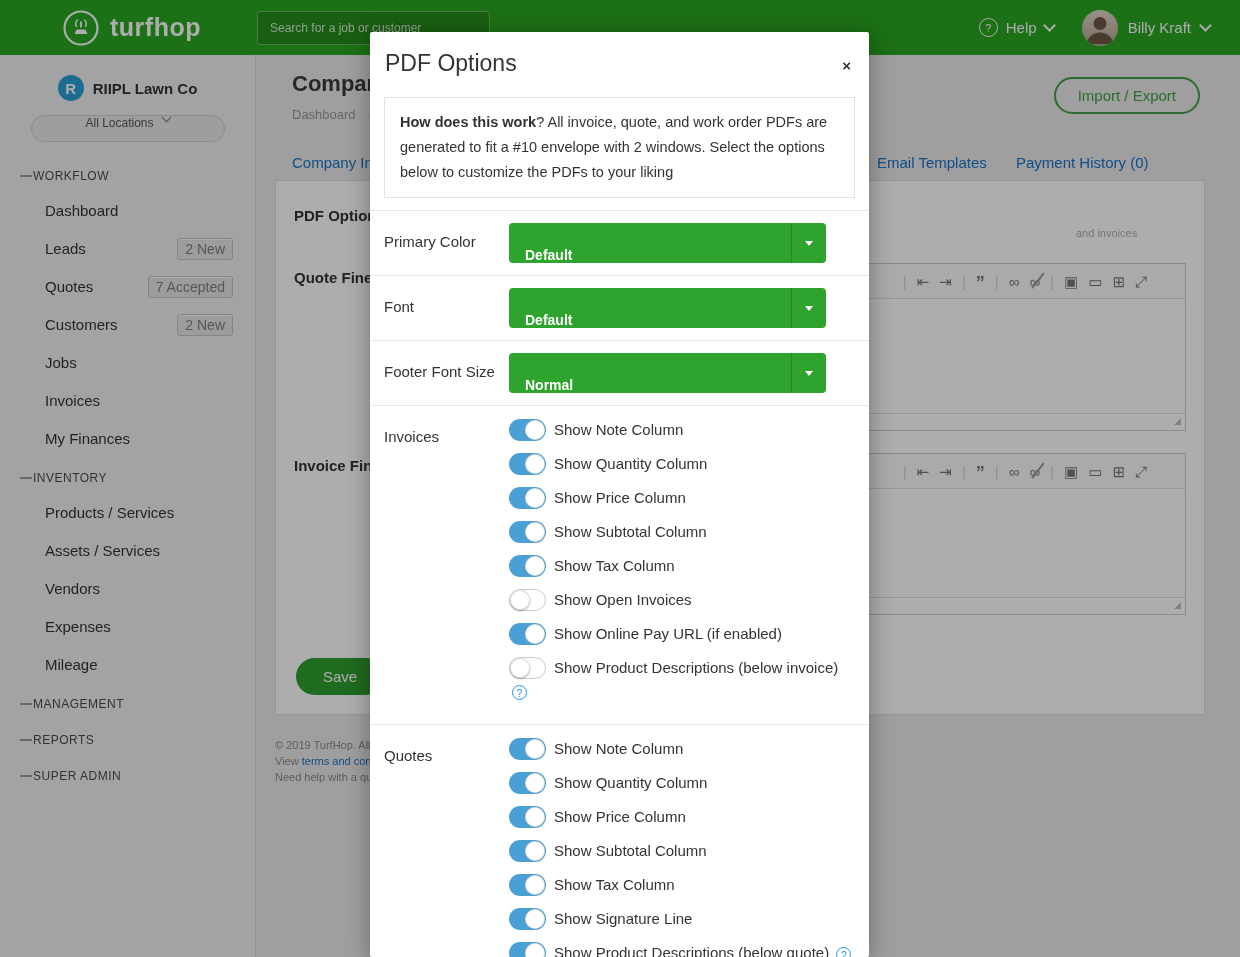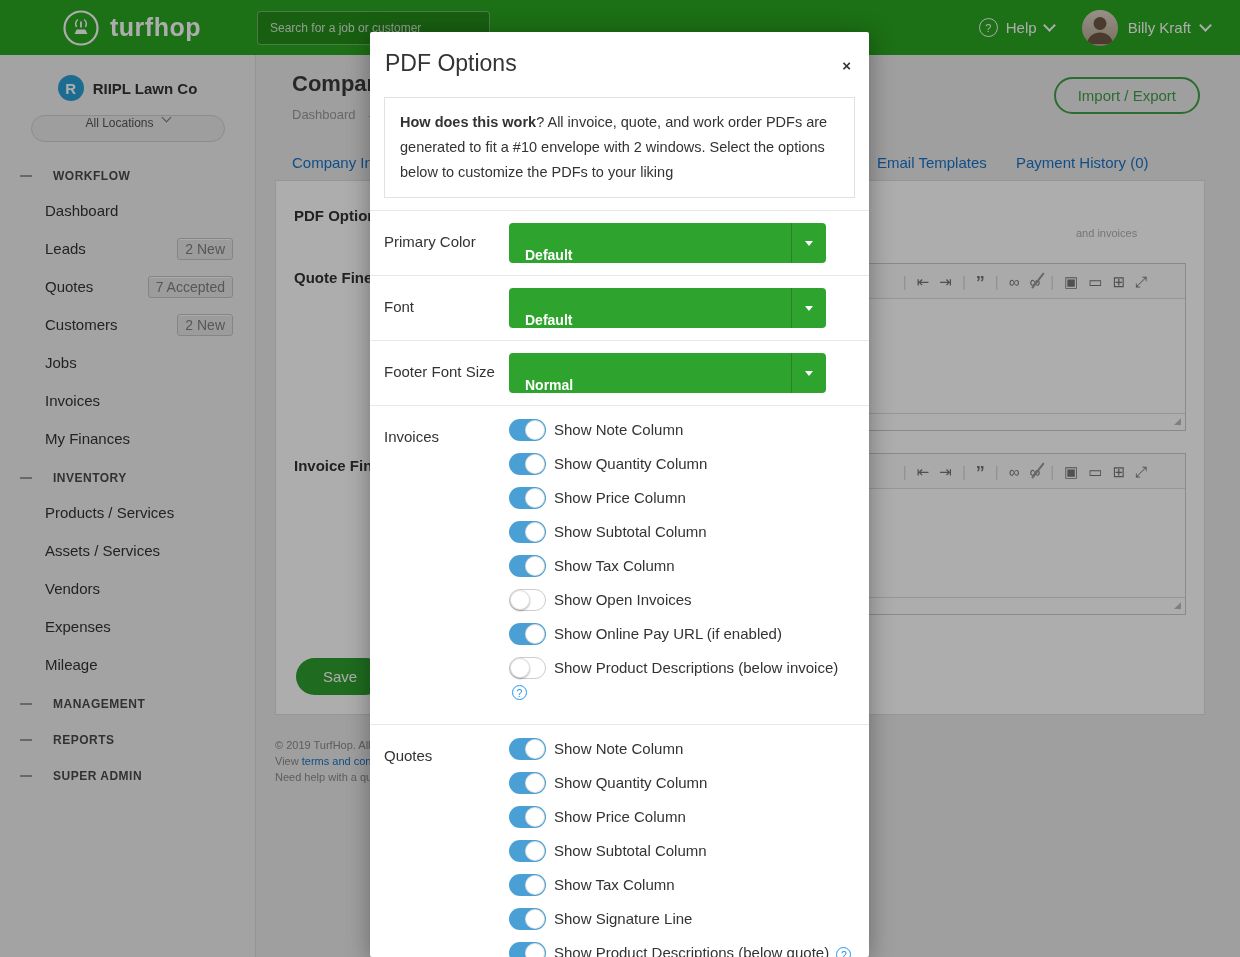--- a/index.html
+++ b/index.html
@@ -22,21 +22,21 @@
 
   
   .sidebar{position:absolute;top:55px;left:0;width:255px;bottom:0;background:#f1f1f1;border-right:1px solid #dcdcdc;z-index:1;}
   .company{display:flex;align-items:center;justify-content:center;gap:9px;padding-top:20px;}
   .r-badge{width:26px;height:26px;border-radius:50%;background:#2a9fd8;color:#fff;font-weight:bold;font-size:15px;display:flex;align-items:center;justify-content:center;}
   .company-name{font-size:15px;font-weight:bold;color:#333;}
   .loc-pill{margin:14px auto 0;width:194px;height:27px;border:1px solid #cfcfcf;background:#e9e9e9;border-radius:14px;
             display:flex;align-items:flex-start;justify-content:center;gap:9px;font-size:12px;color:#555;cursor:pointer;box-sizing:border-box;}
   .loc-pill .chev{border-color:#777;width:6px;height:6px;border-width:1.5px;margin-top:-2px;}
   .nav{margin-top:14px;}
-  .sec-header{display:flex;align-items:center;gap:21px;padding:13px 18px 9px 20px;font-size:12px;font-weight:bold;color:#4a4a4a;letter-spacing:.5px;cursor:pointer;}
+  .sec-header{display:flex;align-items:center;gap:1px;padding:13px 18px 9px 20px;font-size:12px;font-weight:normal;color:#4a4a4a;letter-spacing:.5px;cursor:pointer;}
   .sec-dash{width:12px;border-top:2px dashed #9a9a9a;height:0;}
   .sec-label{display:inline;}
   .side-item{position:relative;padding:10px 18px 11px 45px;font-size:15px;color:#333;cursor:pointer;}
   .side-item-label{display:inline;}
   .side-badge{position:absolute;right:22px;top:50%;transform:translateY(-50%);background:#e6e6e6;border:1px solid #c4c4c4;
               border-radius:3px;font-size:14px;color:#808080;padding:2px 7px;box-shadow:inset 0 1px 0 rgba(255,255,255,.9);}
 
   
   .main{position:absolute;left:255px;top:55px;right:0;bottom:0;background:#eaeaea;}
   .page-title{position:absolute;left:37px;top:16px;font-size:22px;font-weight:bold;color:#3a3a3a;white-space:nowrap;}

